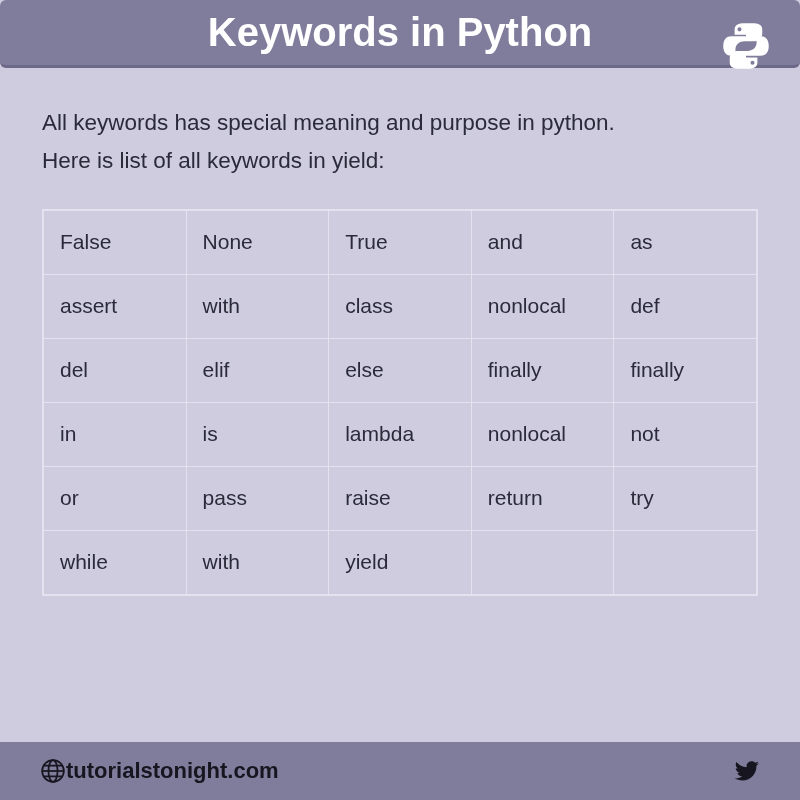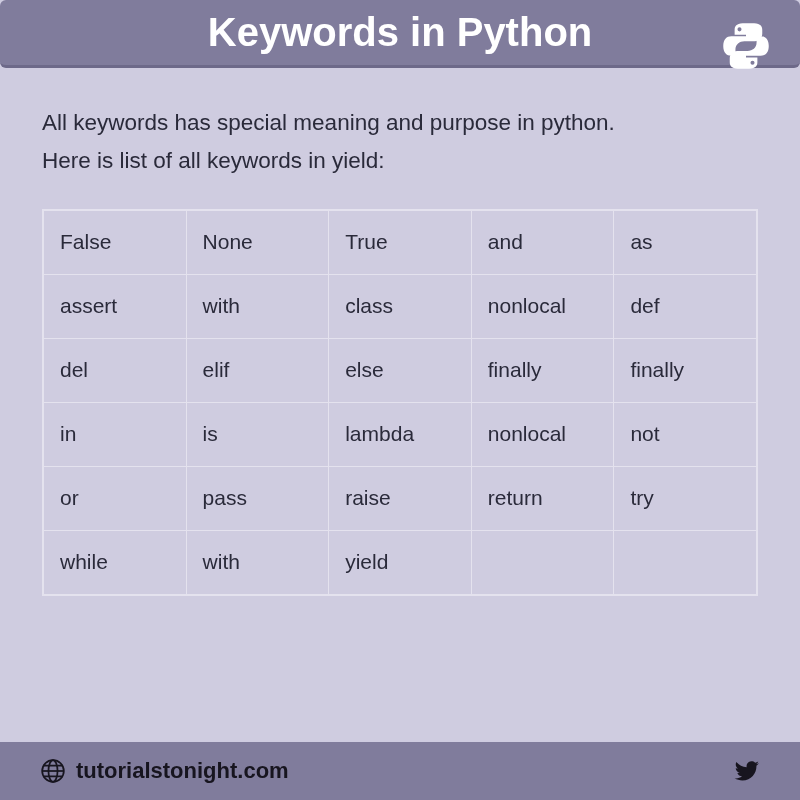--- a/index.html
+++ b/index.html
@@ -62,21 +62,20 @@
       background: #807c9c;
       height: 58px;
       display: flex;
       align-items: center;
       padding: 0 40px;
       justify-content: space-between;
     }
     .footer-left, .footer-right {
       display: flex;
       align-items: center;
-      gap: 10px;
       color: #17151f;
       font-size: 22px;
       font-weight: bold;
     }
     .footer-right { font-weight: 600; }
     .globe-icon, .twitter-icon {
       width: 26px;
       height: 26px;
     }
   </style>

